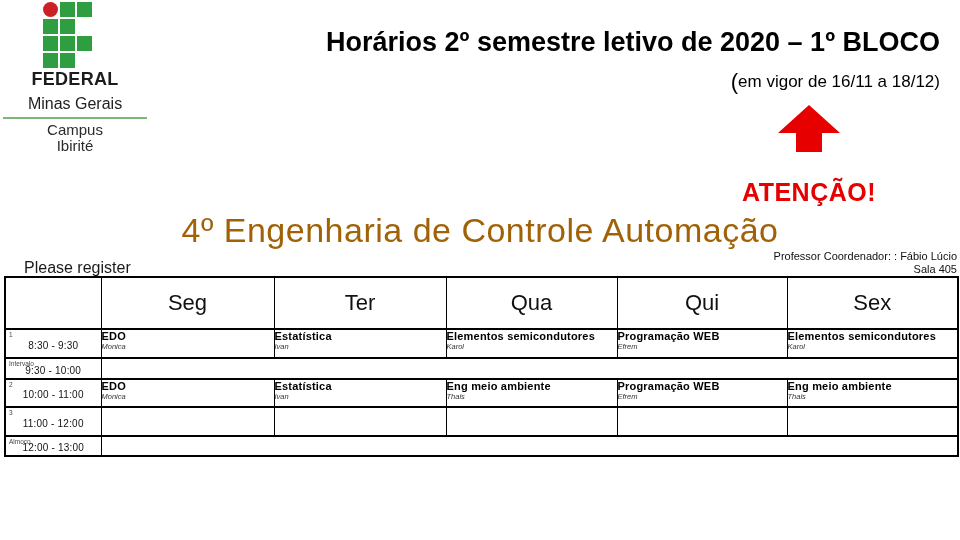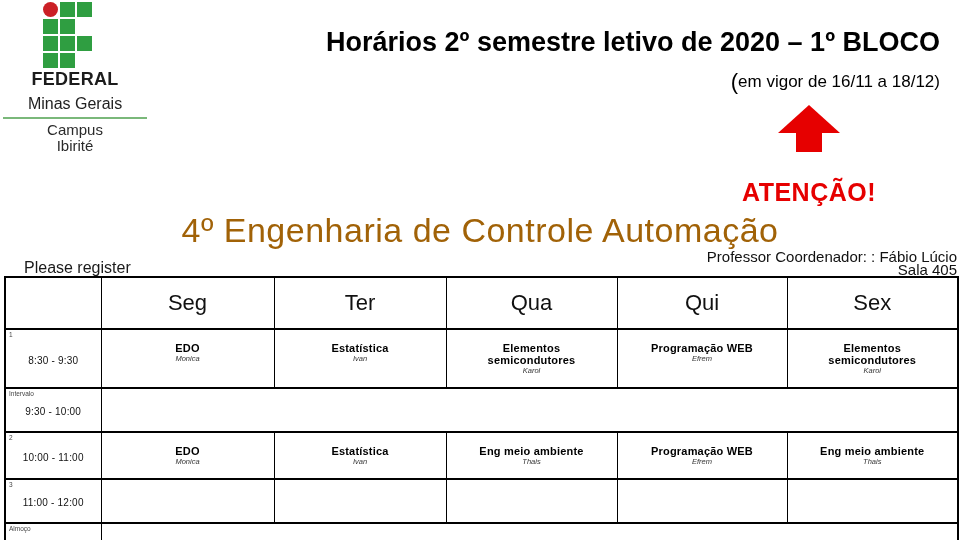--- a/index.html
+++ b/index.html
@@ -35,38 +35,38 @@
   .arrow-up{width:62px;margin:0 auto}
   .arrow-head{width:0;height:0;border-left:31px solid transparent;
     border-right:31px solid transparent;border-bottom:28px solid var(--red)}
   .arrow-stem{width:26px;height:19px;background:var(--red);margin:0 auto}
   .attention-label{margin-top:26px;font-size:25px;font-weight:700;color:var(--red);letter-spacing:.5px}
 
   
   .course-title{position:absolute;top:211px;left:0;width:960px;text-align:center;
     font-size:34px;font-weight:400;color:#a16207;letter-spacing:.5px;z-index:2}
   .note-left{position:absolute;left:24px;top:259px;font-size:16px;color:#1a1a1a}
-  .coord{position:absolute;right:3px;top:250px;text-align:right;font-size:15px;line-height:13px;color:#111;z-index:1}
+  .coord{position:absolute;right:3px;top:250px;text-align:right;font-size:11px;line-height:13px;color:#111;z-index:1}
 
   
   .sched{position:absolute;left:4px;top:276px;width:953px;border-collapse:collapse;
     table-layout:fixed;border:2px solid #000}
   .sched th,.sched td{border-left:1px solid #000;border-right:1px solid #000;
-    border-top:2px solid #000;border-bottom:2px solid #000;padding:12px;overflow:hidden}
+    border-top:2px solid #000;border-bottom:2px solid #000;padding:0;overflow:hidden}
   .sched th{font-size:22px;font-weight:400;text-align:center;vertical-align:middle;color:#111}
   .h-head{height:52px}
   .h-r1{height:29px}
   .h-r2{height:21px}
   .h-r3{height:28px}
   .h-r4{height:29px}
   .h-r5{height:14px}
   .time-cell{position:relative;text-align:center;vertical-align:middle}
   .time{font-size:10px;color:#111;letter-spacing:.2px}
   .tag{position:absolute;top:1px;left:3px;font-size:6.5px;color:#444;line-height:7px;white-space:nowrap}
-  .cell{text-align:center;vertical-align:top;padding-top:3px}
+  .cell{text-align:left;vertical-align:top;padding-top:3px}
   .subj{font-size:11px;font-weight:700;line-height:12px;color:#000;letter-spacing:.2px}
   .teach{font-size:7.5px;font-style:italic;line-height:9px;color:#333}
 </style>
 </head>
 <body>
 
 <div class="slide">
 
   <div class="logo">
     <div class="logo-grid">

